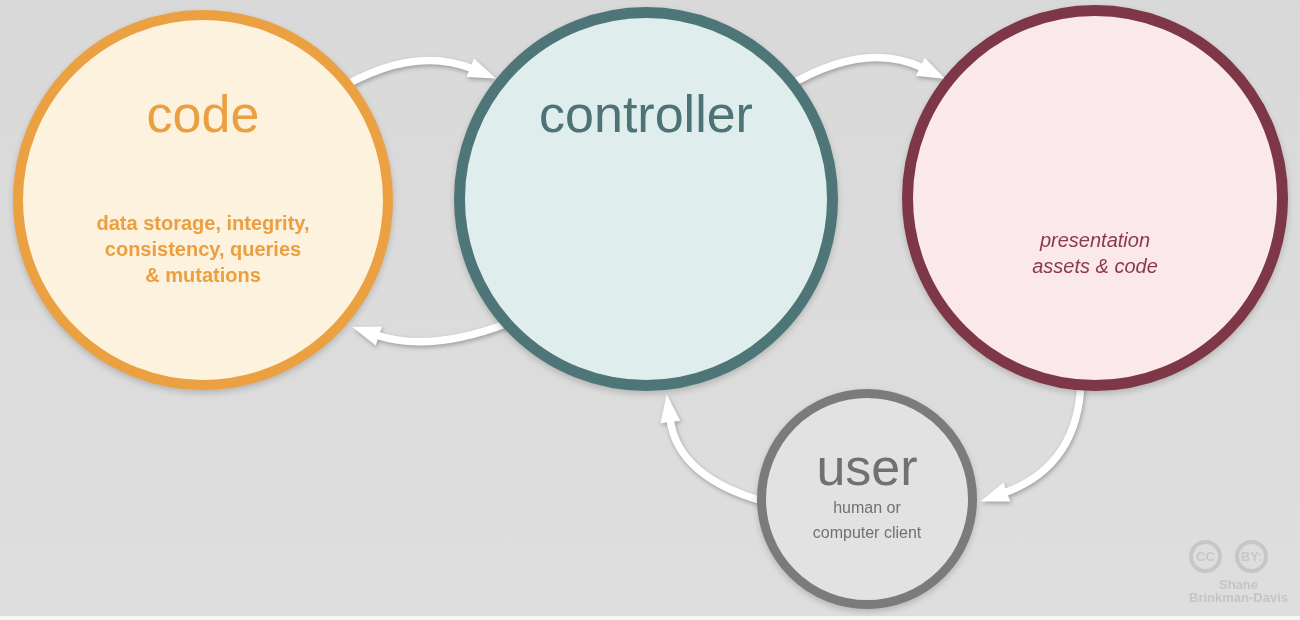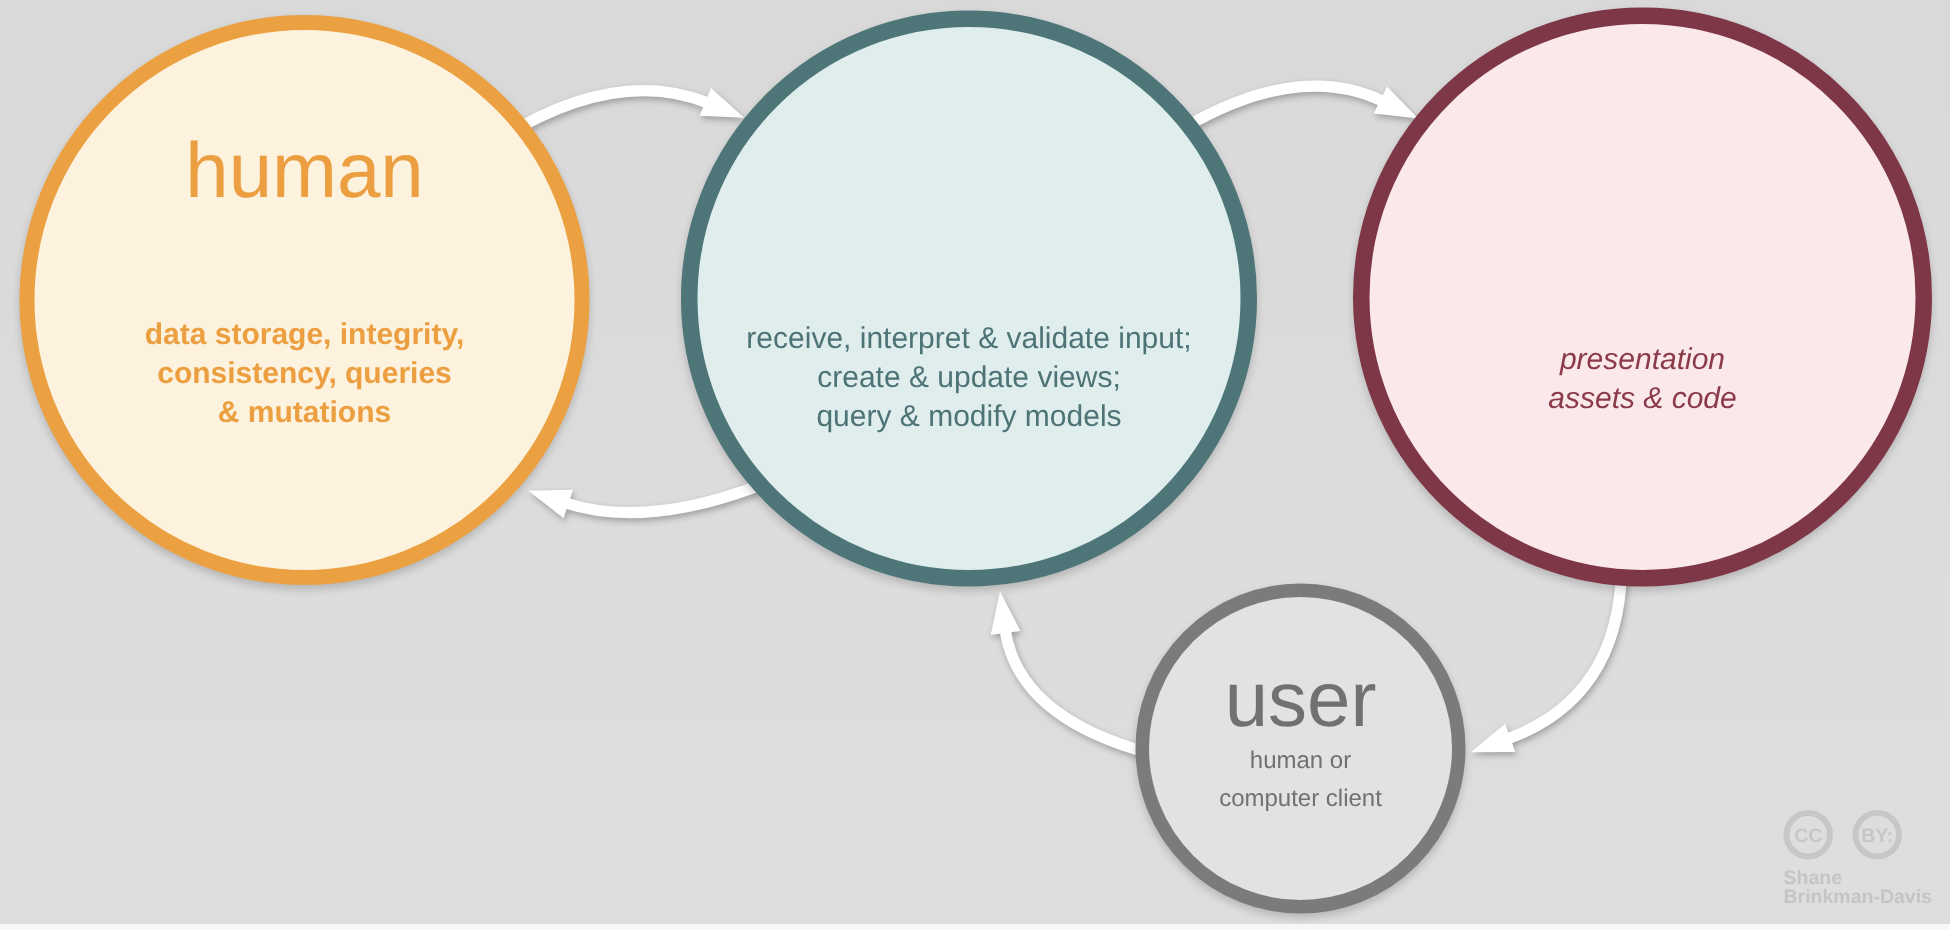--- a/index.html
+++ b/index.html
@@ -40,21 +40,21 @@
   .t-user      {left:757px;width:220px;top:441px;}
   .d-user      {left:757px;width:220px;top:495px;font-size:16px;line-height:25px;}
 
   .attribution{position:absolute;left:1189px;top:540px;color:#c7c7c7;}
   .badges{display:flex;gap:13px;}
   .badge{
     width:33px;height:33px;border:4px solid #c7c7c7;border-radius:50%;
     box-sizing:border-box;display:flex;align-items:center;justify-content:center;
     font-weight:700;font-size:13px;letter-spacing:0px;
   }
-  .author{margin-top:5px;font-weight:700;font-size:13px;line-height:13px;color:#c5c5c5;}
+  .author{margin-top:5px;font-weight:700;font-size:13px;line-height:13px;color:#c5c5c5;text-align:center;}
 </style>
 </head>
 <body>
 
 <div class="canvas">
 
   <svg class="arrows" width="1300" height="620" viewBox="0 0 1300 620">
     <defs>
       <marker id="ah" viewBox="0 0 30 24" refX="4" refY="12" markerWidth="30" markerHeight="24" orient="auto" markerUnits="userSpaceOnUse">
         <path d="M1,2 L29,12 L1,22 Z" fill="#ffffff"></path>
@@ -67,28 +67,26 @@
       <path d="M 1081 380 Q 1079 466 1004 493" marker-end="url(#ah)"></path>
       <path d="M 766 502 Q 678 478 670 419" marker-end="url(#ah)"></path>
     </g>
   </svg>
 
   <div class="node node-model" style="border-color: rgb(235, 161, 66); background: rgb(252, 242, 221);"></div>
   <div class="node node-controller" style="border-color: rgb(78, 118, 120); background: rgb(223, 238, 236);"></div>
   <div class="node node-view" style="border-color: rgb(126, 55, 70); background: rgb(250, 232, 235);"></div>
   <div class="node node-user" style="border-color: rgb(123, 123, 123); background: rgb(226, 226, 226);"></div>
 
-  <div class="node-text title t-model" style="color: rgb(236, 159, 64);">human</div>
+  <div class="node-text title t-model" style="color: rgb(236, 159, 64);">code</div>
   <div class="node-text desc d-model" style="color: rgb(236, 159, 64);">data storage, integrity,
 consistency, queries
 &amp; mutations</div>
 
-  <div class="node-text desc d-controller" style="color: rgb(77, 115, 119);">receive, interpret &amp; validate input;
-create &amp; update views;
-query &amp; modify models</div>
+  <div class="node-text title t-controller" style="color: rgb(77, 115, 119);">controller</div>
 
   <div class="node-text desc d-view" style="color: rgb(138, 58, 73);">presentation
 assets &amp; code</div>
 
   <div class="node-text title t-user" style="color: rgb(113, 113, 113);">user</div>
   <div class="node-text desc d-user" style="color: rgb(113, 113, 113);">human or
 computer client</div>
 
   <div class="attribution">
     <div class="badges">

